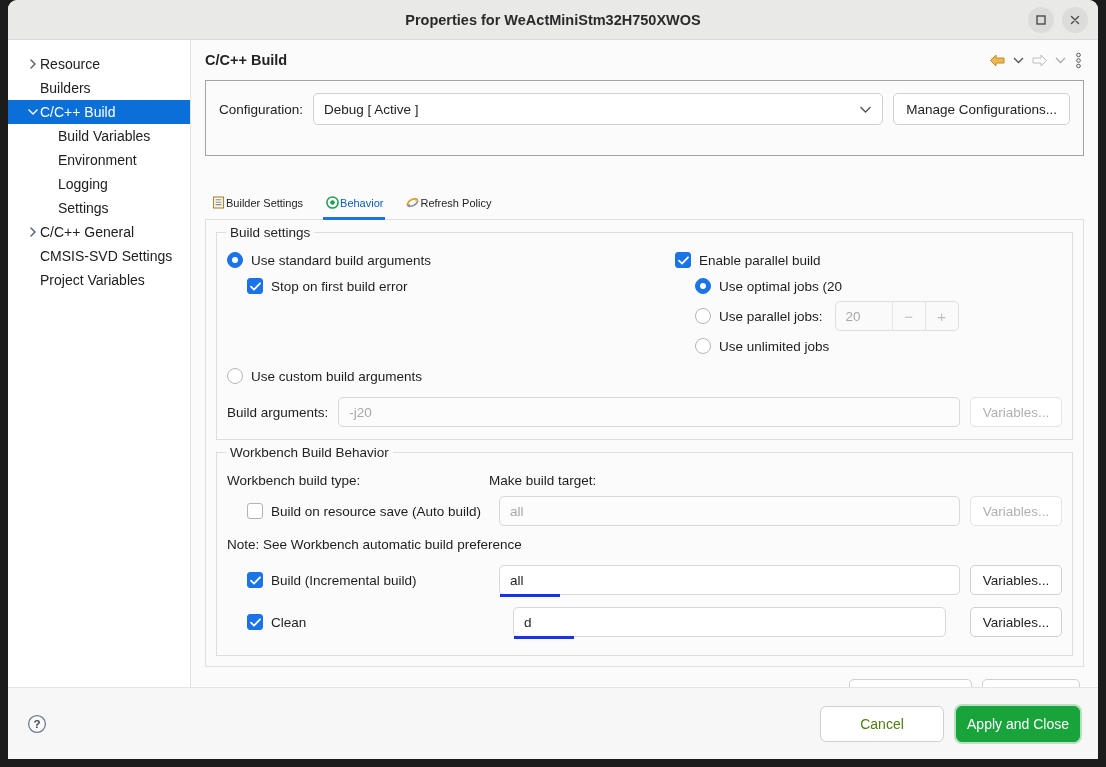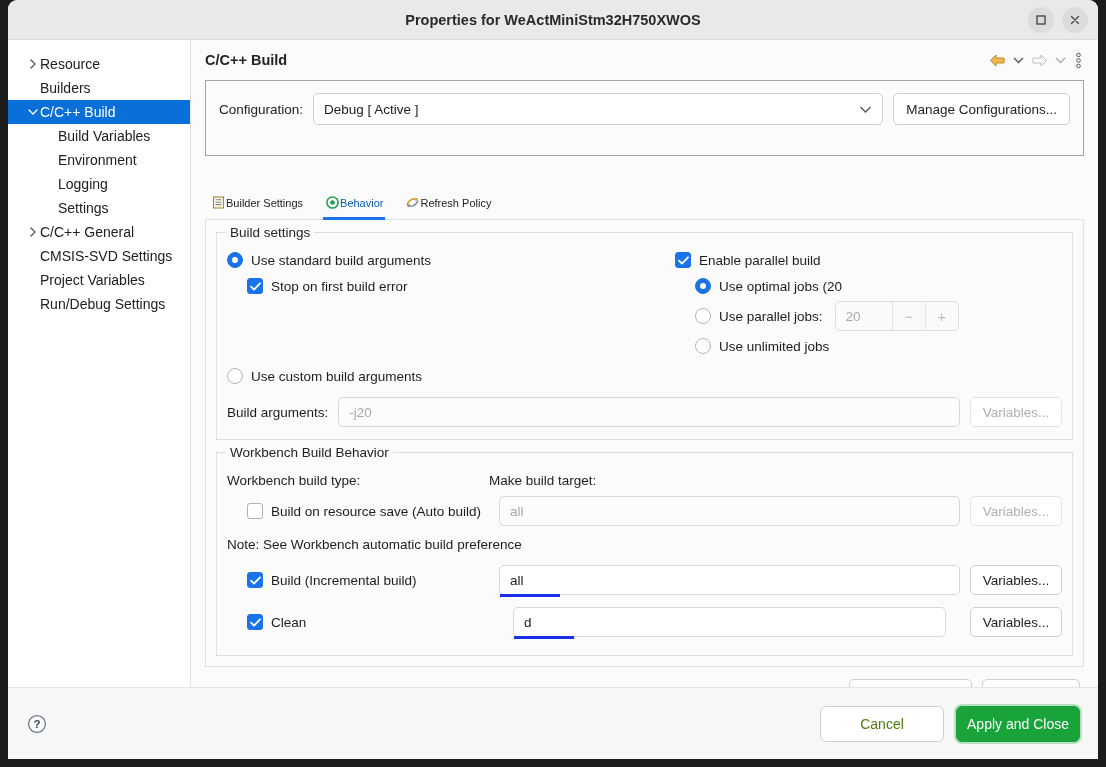--- a/index.html
+++ b/index.html
@@ -332,24 +332,20 @@
             <span class="tree-label">C/C++ General</span>
           </div>
           <div class="tree-item lvl0">
             <span class="tw"></span>
             <span class="tree-label">CMSIS-SVD Settings</span>
           </div>
           <div class="tree-item lvl0">
             <span class="tw"></span>
             <span class="tree-label">Project Variables</span>
           </div>
-          <div class="tree-item lvl0">
-            <span class="tw"></span>
-            <span class="tree-label">Run/Debug Settings</span>
-          </div>
         </div>
     </div>
 
     <div class="content">
 
       <div class="page-header">
         <div class="page-title">C/C++ Build</div>
         <div class="header-tools">
           <div class="htool">
             <span>

